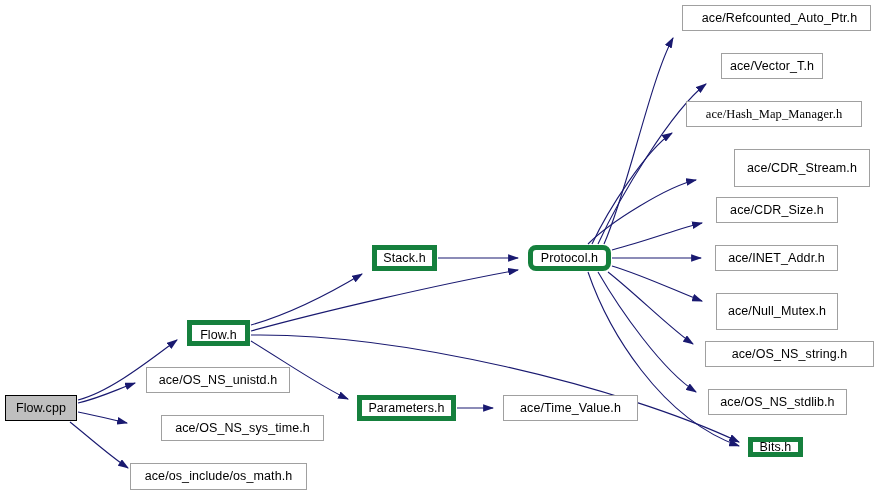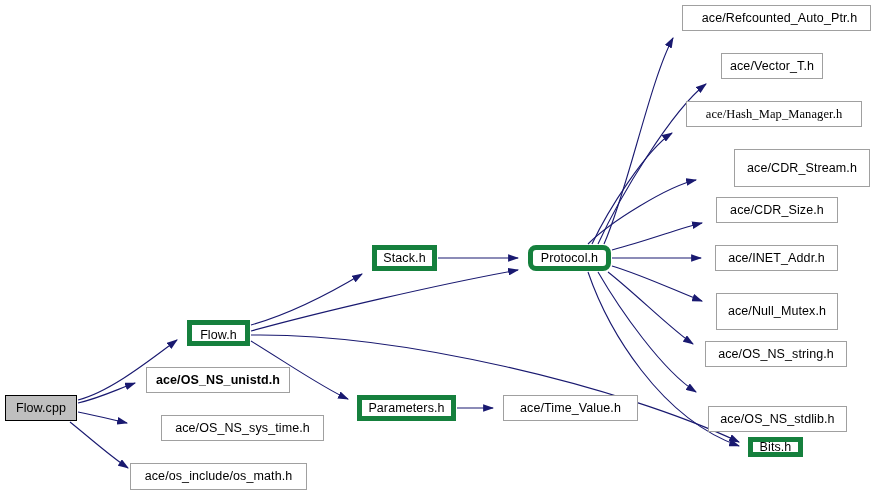--- a/index.html
+++ b/index.html
@@ -82,21 +82,21 @@
         <path d="M 588,272 C 608,330 660,418 739,446" fill="none" stroke="#191970" stroke-width="1.1" marker-end="url(#arrowhead)"></path>
       </g>
   </svg>
   <div id="node-layer">
       <div class="node current" style="left: 5px; top: 395px; width: 72px; height: 26px;">
         <span class="node-label">Flow.cpp</span>
       </div>
       <div class="node internal" style="left: 187px; top: 320px; width: 63px; height: 26px; align-items: flex-end;">
         <span class="node-label">Flow.h</span>
       </div>
-      <div class="node external" style="left: 146px; top: 367px; width: 144px; height: 26px; font-weight: bold;">
+      <div class="node external" style="left: 146px; top: 367px; width: 144px; height: 26px;">
         <span class="node-label">ace/OS_NS_unistd.h</span>
       </div>
       <div class="node external" style="left: 137px; top: 415px; width: 163px; height: 26px; margin-left: 24px;">
         <span class="node-label">ace/OS_NS_sys_time.h</span>
       </div>
       <div class="node external" style="left: 130px; top: 463px; width: 177px; height: 27px;">
         <span class="node-label">ace/os_include/os_math.h</span>
       </div>
       <div class="node internal" style="left: 372px; top: 245px; width: 65px; height: 26px;">
         <span class="node-label">Stack.h</span>
@@ -124,23 +124,23 @@
       </div>
       <div class="node external" style="left: 716px; top: 197px; width: 122px; height: 26px;">
         <span class="node-label">ace/CDR_Size.h</span>
       </div>
       <div class="node external" style="left: 715px; top: 245px; width: 123px; height: 26px;">
         <span class="node-label">ace/INET_Addr.h</span>
       </div>
       <div class="node external" style="left: 716px; top: 293px; width: 122px; height: 37px;">
         <span class="node-label">ace/Null_Mutex.h</span>
       </div>
-      <div class="node external" style="left: 705px; top: 341px; width: 142px; height: 26px;">
+      <div class="node external" style="left: 705px; top: 341px; width: 169px; height: 26px;">
         <span class="node-label">ace/OS_NS_string.h</span>
       </div>
-      <div class="node external" style="left: 708px; top: 389px; width: 139px; height: 26px; margin-top: 17px;">
+      <div class="node external" style="left: 708px; top: 389px; width: 139px; height: 26px;">
         <span class="node-label">ace/OS_NS_stdlib.h</span>
       </div>
       <div class="node internal" style="left: 748px; top: 437px; width: 55px; height: 20px;">
         <span class="node-label">Bits.h</span>
       </div>
     </div>
 </div>
 
 </body></html>

